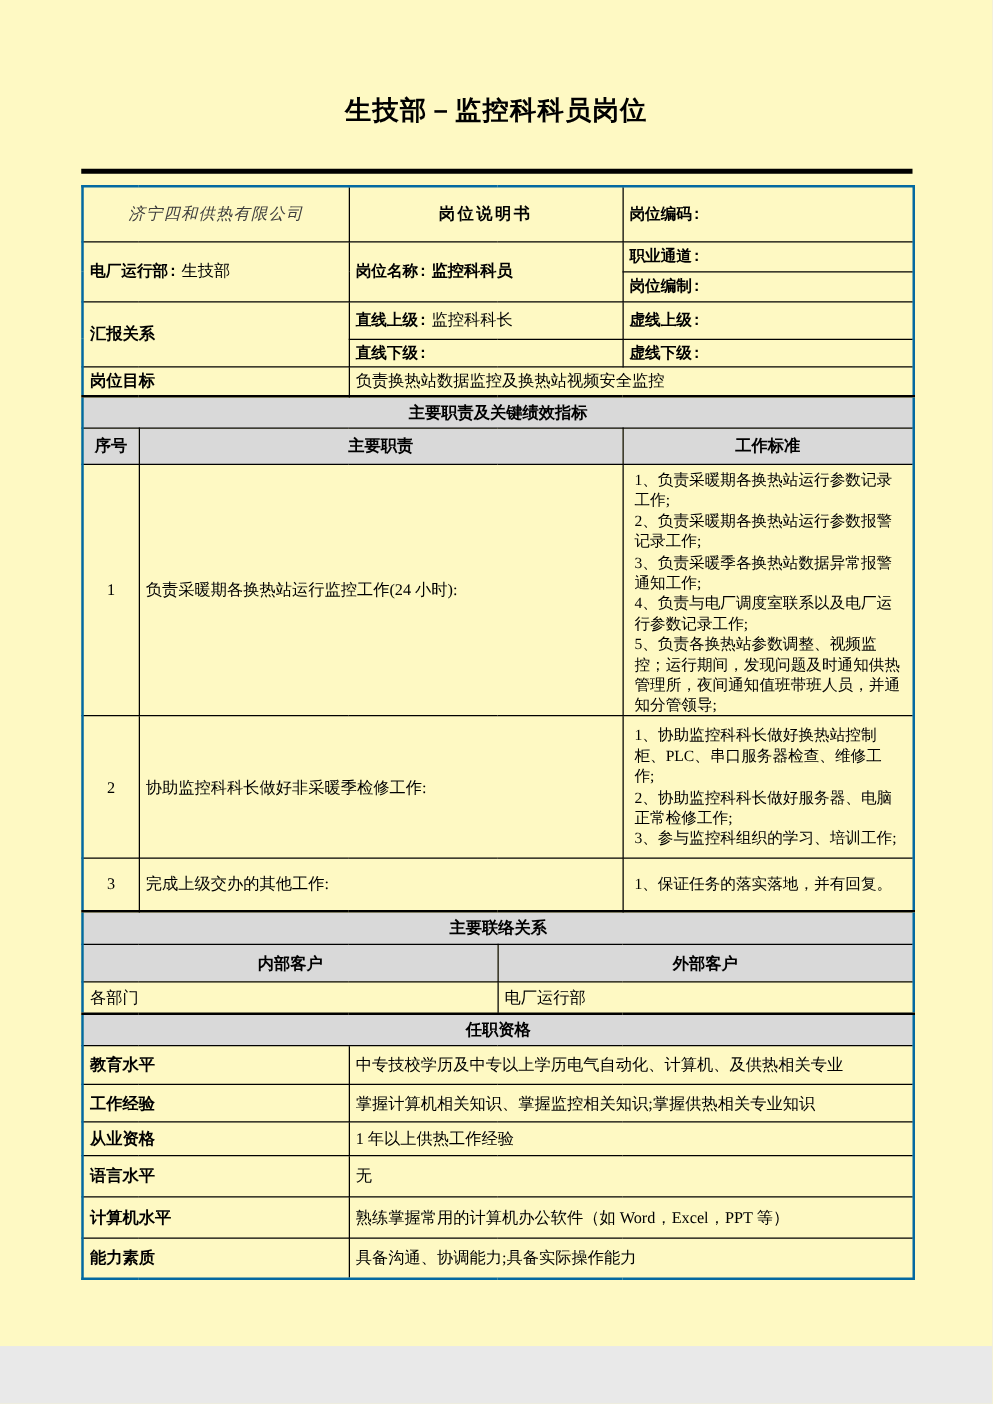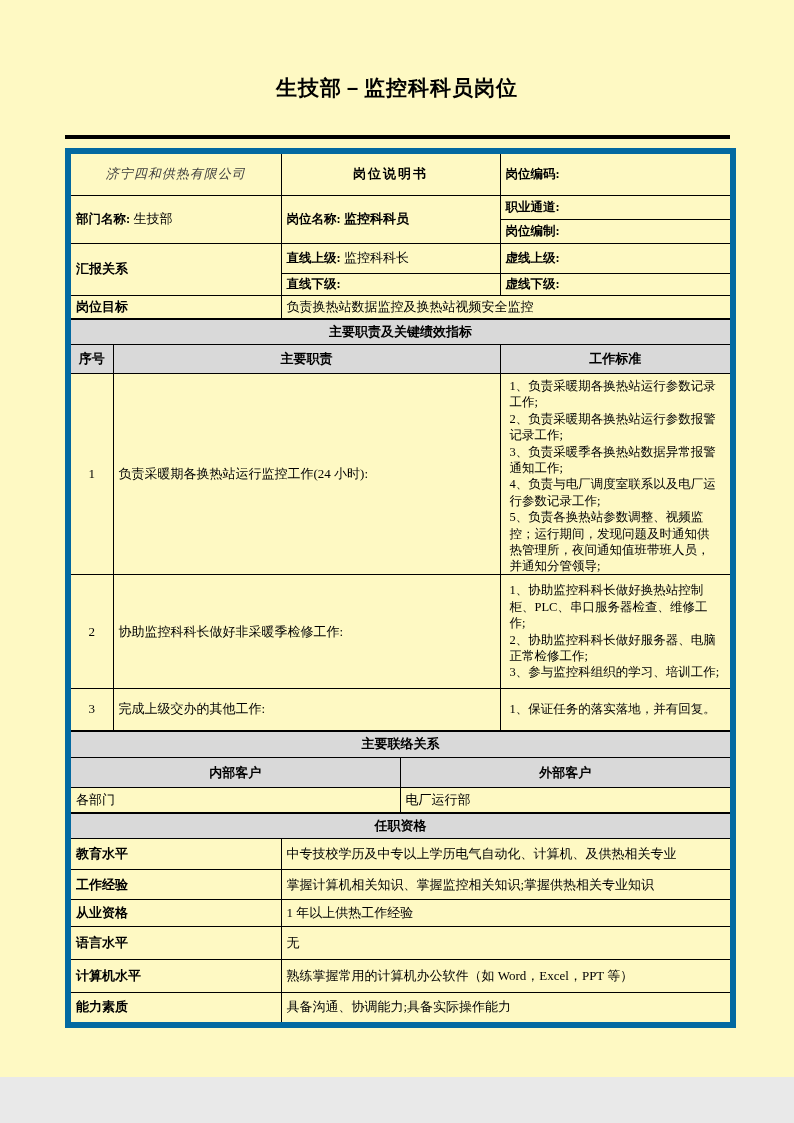--- a/index.html
+++ b/index.html
@@ -41,25 +41,25 @@
     border-collapse: collapse;
     table-layout: fixed;
   }
   table.main td {
     border: 1px solid #000;
     padding: 2px 5px;
     font-size: 13px;
     vertical-align: middle;
     overflow: hidden;
   }
-  table.main { border: 6px solid #0369a1; }
+  table.main { border: 2px solid #0369a1; }
   tr.thick td { border-top-width: 2px; }
 
   .lab {
-    font-family: Liberation Serif, serif;
+    font-family: Liberation Mono, monospace;
     font-weight: bold;
     font-size: 12.5px;
   }
   .val { font-size: 13px; margin-top: 42px; }
   .company {
     text-align: center;
     font-style: italic;
     font-size: 16px;
     color: #3d3d3d;
     letter-spacing: 1px;
@@ -122,21 +122,21 @@
         <td colspan="2" class="company">济宁四和供热有限公司</td>
         <td colspan="2" class="docname">岗位说明书</td>
         <td>
           <span class="lab">岗位编码:</span>
           <span class="val"></span>
         </td>
       </tr>
 
       <tr style="height:24px">
         <td colspan="2" rowspan="2">
-          <span class="lab">部门名称:</span>
+          <span class="lab">电厂运行部:</span>
           <span class="val">生技部</span>
         </td>
         <td colspan="2" rowspan="2">
           <span class="lab">岗位名称:</span>
           <span class="boldname">监控科科员</span>
         </td>
         <td>
           <span class="lab">职业通道:</span>
           <span class="val"></span>
         </td>

